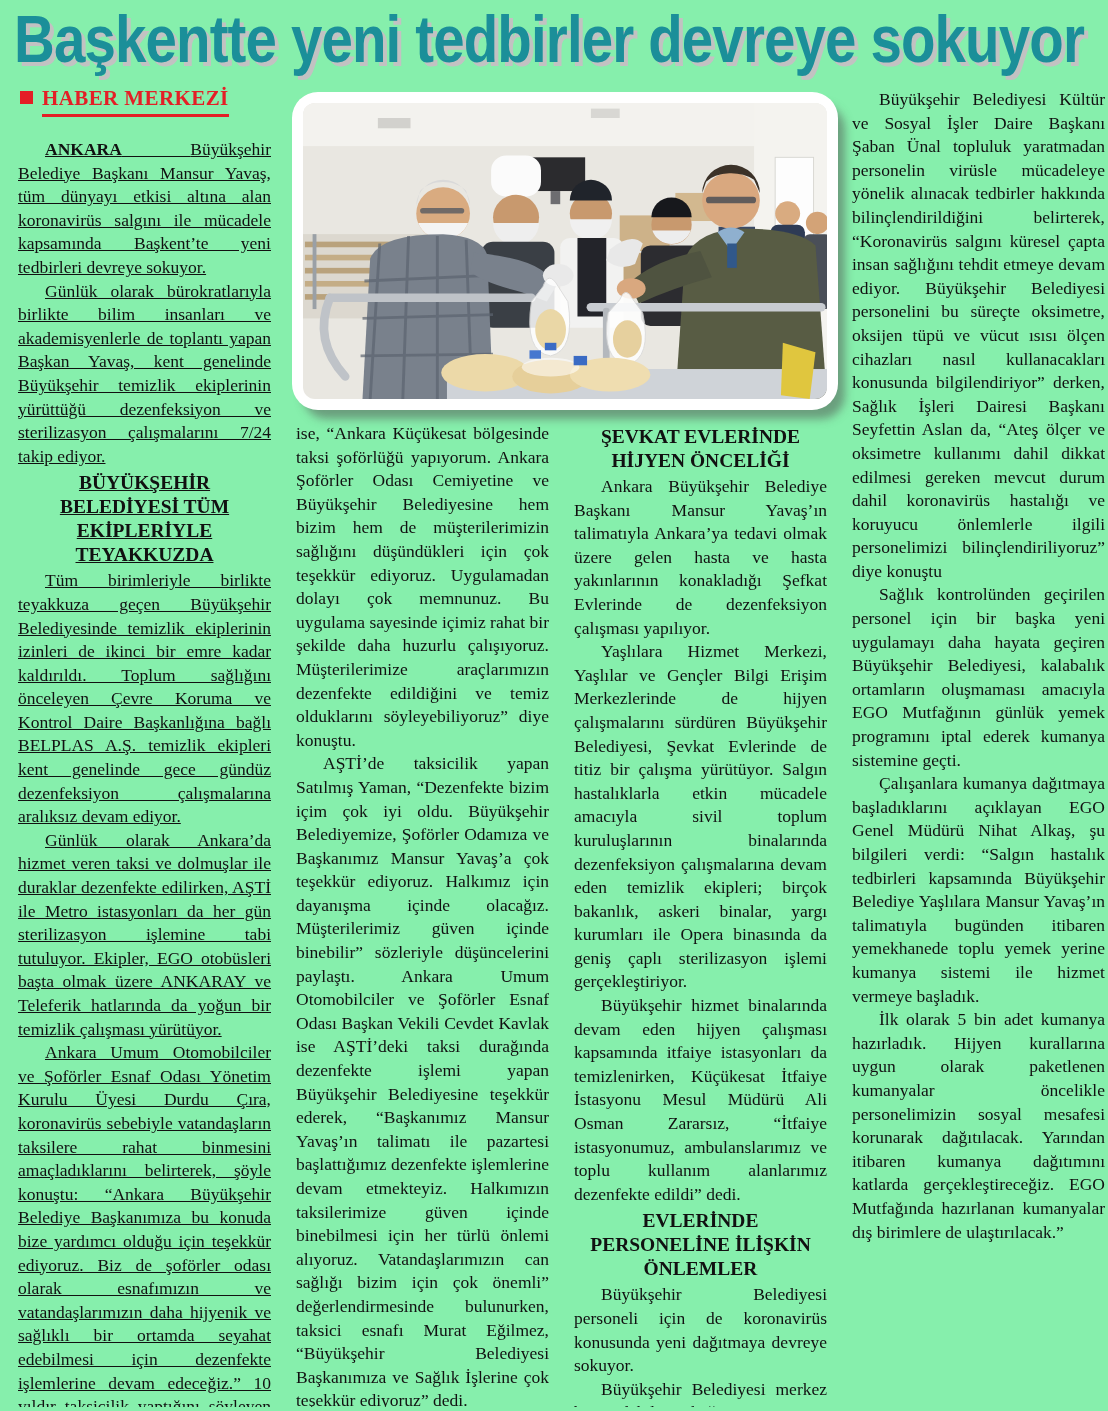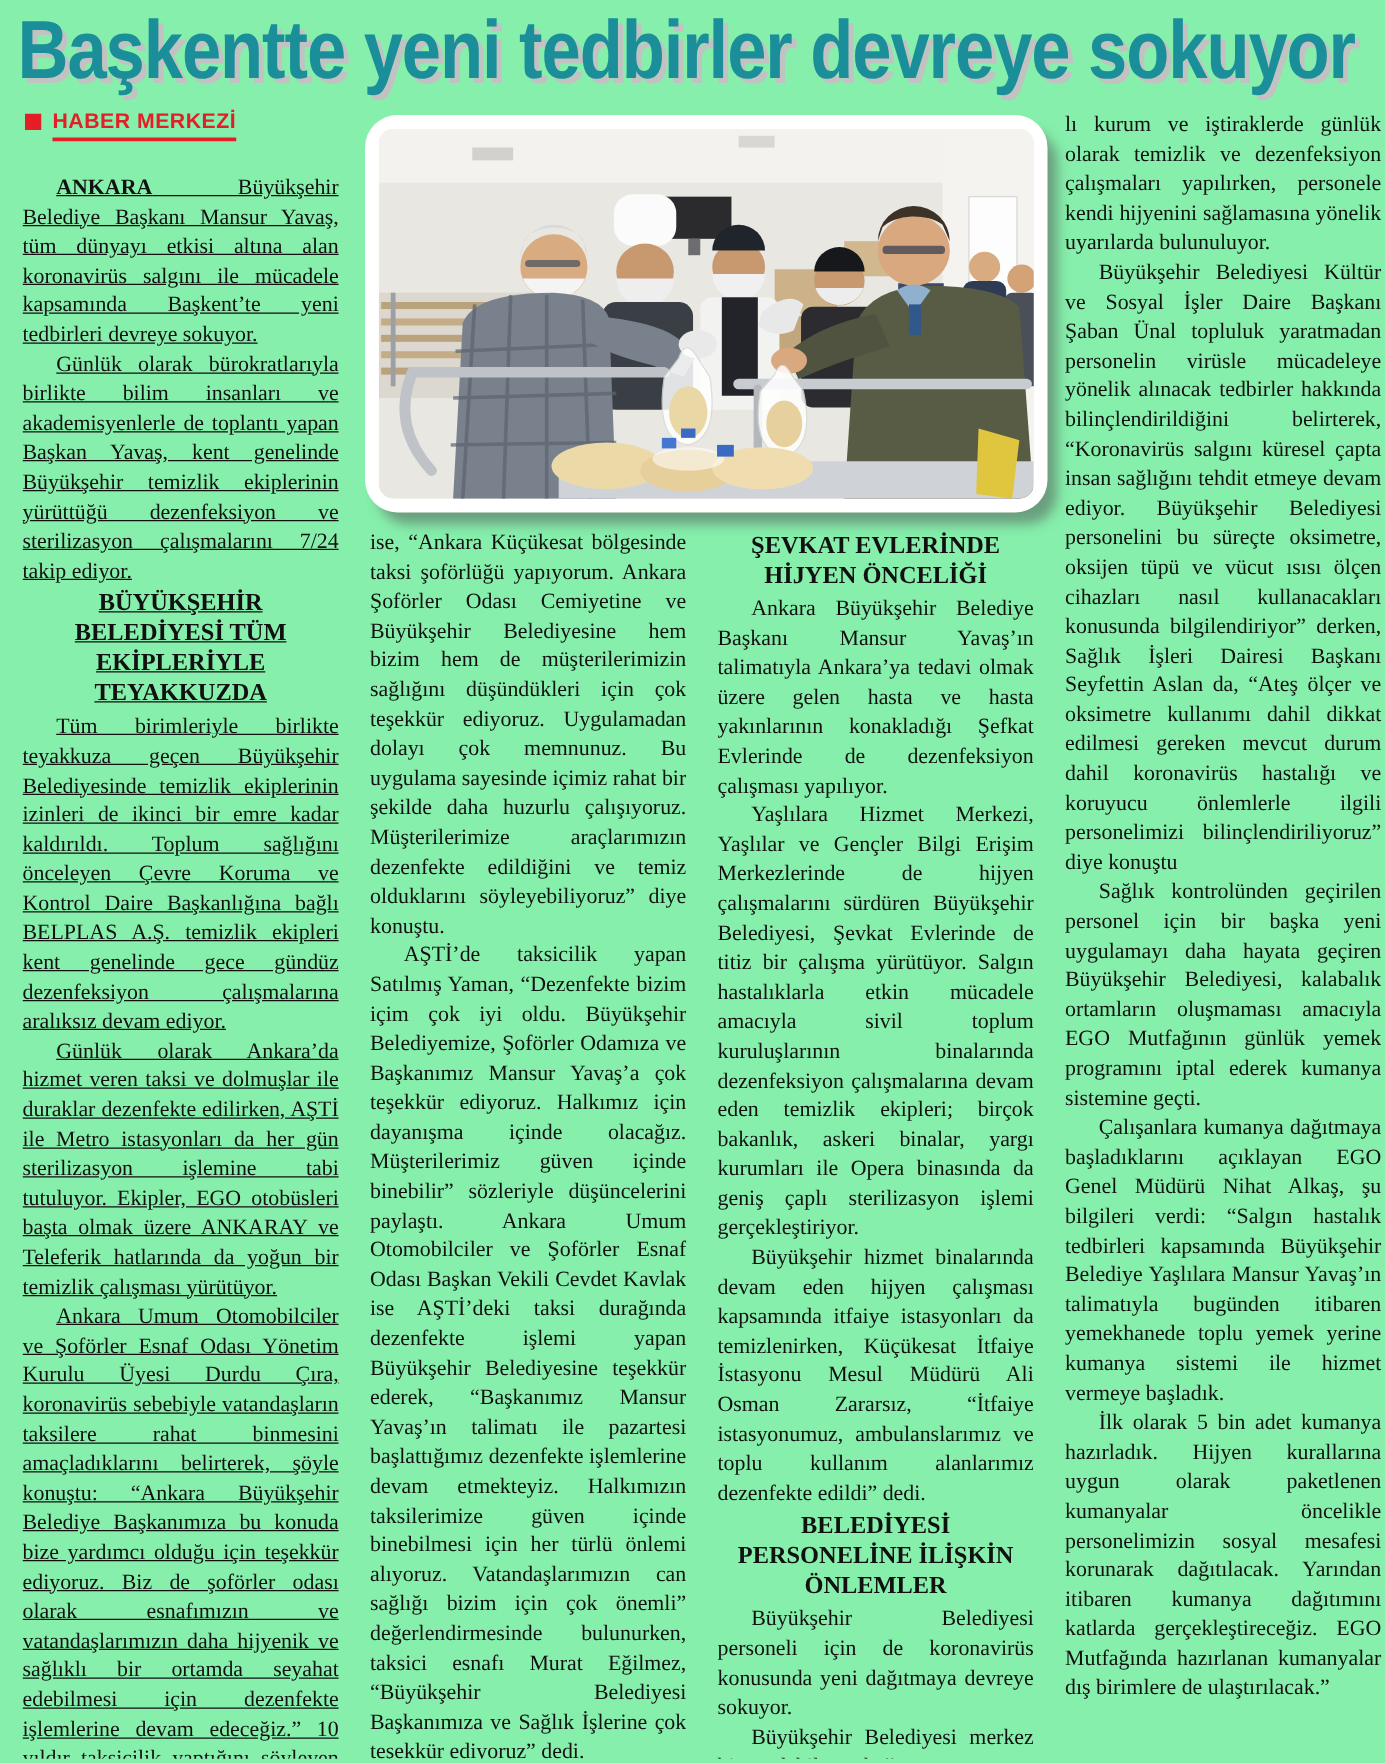--- a/index.html
+++ b/index.html
@@ -10,22 +10,22 @@
   
   .headline-wrap{position:absolute;top:2px;left:14px;width:1080px;height:80px;}
   .headline-svg text{
     font-family:"Liberation Sans",sans-serif;font-weight:bold;letter-spacing:-1px;
   }
   
   .byline{position:absolute;top:88px;left:20px;display:flex;align-items:flex-start;gap:9px;
     font-family:"Liberation Sans",sans-serif;}
   .byline .sq{width:13px;height:13px;margin-top:3px;}
   .byline .lbl{
-    font-weight:bold;font-size:17px;letter-spacing:.4px;line-height:1;
-    padding-bottom:5px;border-bottom:3px solid;
+    font-weight:bold;font-size:21px;letter-spacing:.4px;line-height:1;
+    padding-bottom:5px;border-bottom:3px solid;font-family:Liberation Serif, serif;
   }
   
   .photo-frame{
     position:absolute;top:92px;left:292px;width:546px;height:318px;background:#fff;
     border-radius:26px;padding:11px;box-sizing:border-box;
     box-shadow:9px 11px 9px -2px rgba(80,80,80,.5);
   }
   .photo-frame .ph{width:100%;height:100%;border-radius:12px;overflow:hidden;display:block;}
   
   .cols{
@@ -74,26 +74,25 @@
       </div>
     <div class="col col-2">
         <p class="para">ise, “Ankara Küçükesat bölgesinde taksi şoförlüğü yapıyorum. Ankara Şoförler Odası Cemiyetine ve Büyükşehir Belediyesine hem bizim hem de müşterilerimizin sağlığını düşündükleri için çok teşekkür ediyoruz. Uygulamadan dolayı çok memnunuz. Bu uygulama sayesinde içimiz rahat bir şekilde daha huzurlu çalışıyoruz. Müşterilerimize araçlarımızın dezenfekte edildiğini ve temiz olduklarını söyleyebiliyoruz”  diye konuştu.</p>
         <p class="para ind">AŞTİ’de taksicilik yapan Satılmış Yaman, “Dezenfekte bizim içim çok iyi oldu. Büyükşehir Belediyemize, Şoförler Odamıza ve Başkanımız Mansur Yavaş’a çok teşekkür ediyoruz. Halkımız için dayanışma içinde olacağız. Müşterilerimiz güven içinde binebilir” sözleriyle düşüncelerini paylaştı. Ankara Umum Otomobilciler ve Şoförler Esnaf Odası Başkan Vekili Cevdet Kavlak ise AŞTİ’deki taksi durağında dezenfekte işlemi yapan Büyükşehir Belediyesine teşekkür ederek, “Başkanımız Mansur Yavaş’ın talimatı ile pazartesi başlattığımız dezenfekte işlemlerine devam etmekteyiz. Halkımızın taksilerimize güven içinde binebilmesi için her türlü önlemi alıyoruz. Vatandaşlarımızın can sağlığı bizim için çok önemli” değerlendirmesinde bulunurken, taksici esnafı Murat Eğilmez, “Büyükşehir Belediyesi Başkanımıza ve Sağlık İşlerine çok teşekkür ediyoruz” dedi.</p>
       </div>
     <div class="col col-3">
         <h3 class="sec-head">ŞEVKAT EVLERİNDE HİJYEN ÖNCELİĞİ</h3>
         <p class="para ind">Ankara Büyükşehir Belediye Başkanı Mansur Yavaş’ın talimatıyla Ankara’ya tedavi olmak üzere gelen hasta ve hasta yakınlarının konakladığı Şefkat Evlerinde de dezenfeksiyon çalışması yapılıyor.</p>
         <p class="para ind">Yaşlılara Hizmet Merkezi, Yaşlılar ve Gençler Bilgi Erişim Merkezlerinde de hijyen çalışmalarını sürdüren Büyükşehir Belediyesi, Şevkat Evlerinde de titiz bir çalışma yürütüyor. Salgın hastalıklarla etkin mücadele amacıyla sivil toplum kuruluşlarının binalarında dezenfeksiyon çalışmalarına devam eden temizlik ekipleri; birçok bakanlık, askeri binalar, yargı kurumları ile Opera binasında da geniş çaplı sterilizasyon işlemi gerçekleştiriyor.</p>
         <p class="para ind">Büyükşehir hizmet binalarında devam eden hijyen çalışması kapsamında itfaiye istasyonları da temizlenirken, Küçükesat İtfaiye İstasyonu Mesul Müdürü Ali Osman Zararsız, “İtfaiye istasyonumuz, ambulanslarımız ve toplu kullanım alanlarımız dezenfekte edildi” dedi.</p>
-        <h3 class="sec-head">BELEDİYESİ PERSONELİNE İLİŞKİN ÖNLEMLER</h3>
+        <h3 class="sec-head">EVLERİNDE PERSONELİNE İLİŞKİN ÖNLEMLER</h3>
         <p class="para ind">Büyükşehir Belediyesi personeli için de koronavirüs konusunda yeni dağıtmaya devreye sokuyor.</p>
         <p class="para ind">Büyükşehir Belediyesi merkez binası dahil tüm bağ-</p>
       </div>
     <div class="col col-4">
-        <p class="para">lı kurum ve iştiraklerde günlük olarak temizlik ve dezenfeksiyon çalışmaları yapılırken, personele kendi hijyenini sağlamasına yönelik uyarılarda bulunuluyor.</p>
         <p class="para ind">Büyükşehir Belediyesi Kültür ve Sosyal İşler Daire Başkanı Şaban Ünal topluluk yaratmadan personelin virüsle mücadeleye yönelik alınacak tedbirler hakkında bilinçlendirildiğini belirterek, “Koronavirüs salgını küresel çapta insan sağlığını tehdit etmeye devam ediyor. Büyükşehir Belediyesi personelini bu süreçte oksimetre, oksijen tüpü ve vücut ısısı ölçen cihazları nasıl kullanacakları konusunda bilgilendiriyor” derken, Sağlık İşleri Dairesi Başkanı Seyfettin Aslan da, “Ateş ölçer ve oksimetre kullanımı dahil dikkat edilmesi gereken mevcut durum dahil koronavirüs hastalığı ve koruyucu önlemlerle ilgili personelimizi bilinçlendiriliyoruz” diye konuştu</p>
         <p class="para ind">Sağlık kontrolünden geçirilen personel için bir başka yeni uygulamayı daha hayata geçiren Büyükşehir Belediyesi, kalabalık ortamların oluşmaması amacıyla EGO Mutfağının günlük yemek programını iptal ederek kumanya sistemine geçti.</p>
         <p class="para ind">Çalışanlara kumanya dağıtmaya başladıklarını açıklayan EGO Genel Müdürü Nihat Alkaş, şu bilgileri verdi: “Salgın hastalık tedbirleri kapsamında Büyükşehir Belediye Yaşlılara Mansur Yavaş’ın talimatıyla bugünden itibaren yemekhanede toplu yemek yerine kumanya sistemi ile hizmet vermeye başladık.</p>
         <p class="para ind">İlk olarak 5 bin adet kumanya hazırladık. Hijyen kurallarına uygun olarak paketlenen kumanyalar öncelikle personelimizin sosyal mesafesi korunarak dağıtılacak. Yarından itibaren kumanya dağıtımını katlarda gerçekleştireceğiz. EGO Mutfağında hazırlanan kumanyalar dış birimlere de ulaştırılacak.”</p>
       </div>
   </div>
 
   <div class="photo-frame">
     <svg class="ph" viewBox="0 0 546 316" preserveAspectRatio="none" role="img" aria-label="Maskeli ve eldivenli belediye personeli ile aşçılar, mutfakta poşetlenmiş kumanya ve ekmekleri vatandaşlara uzatıyor.">
 

